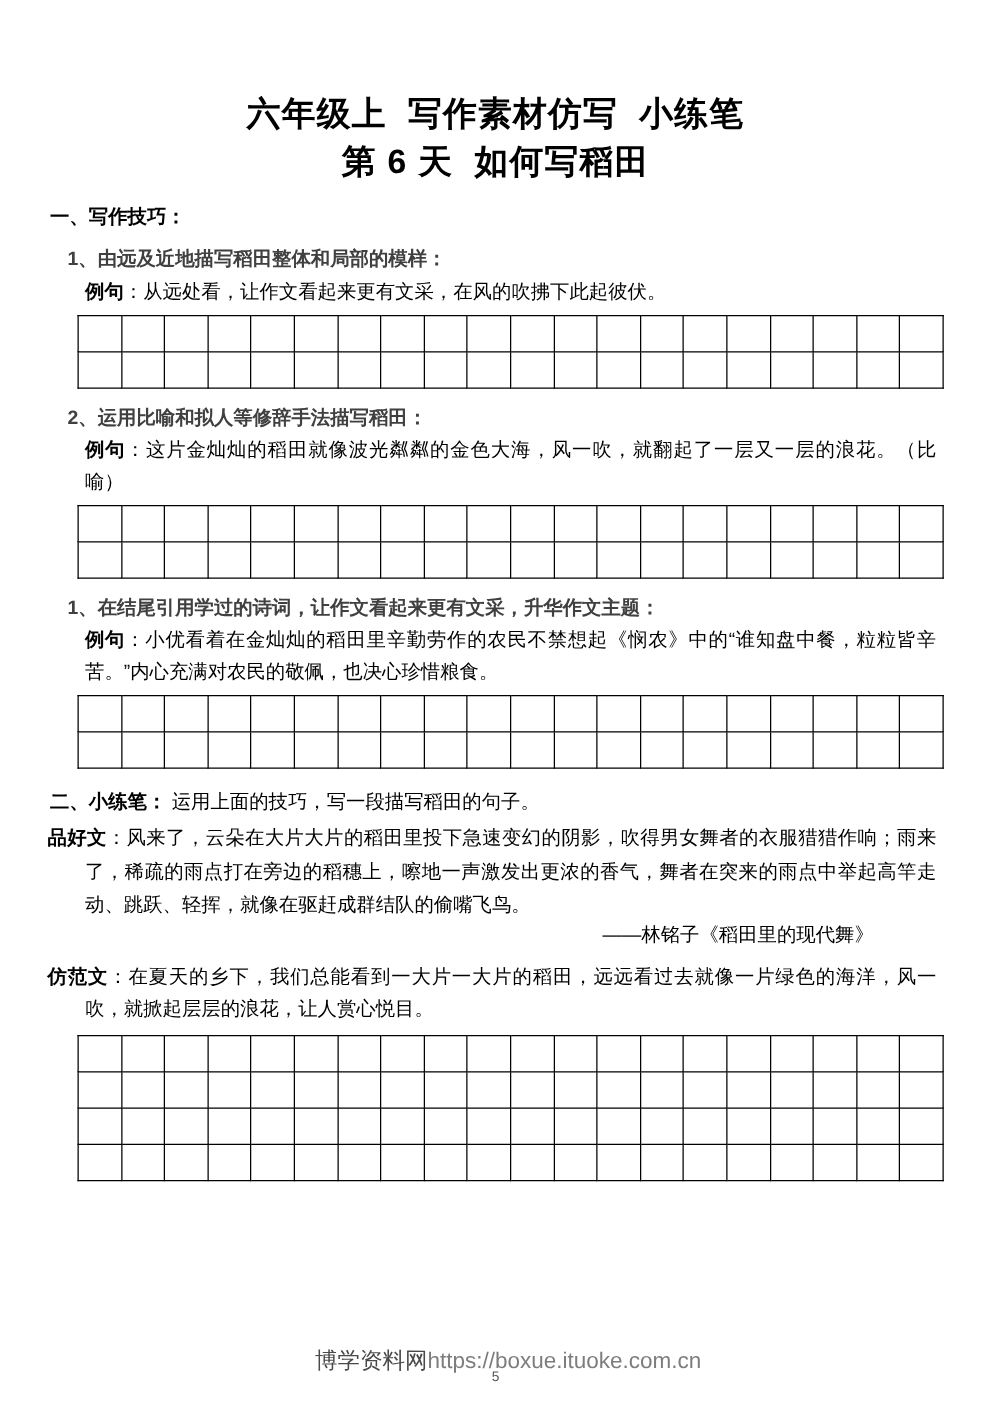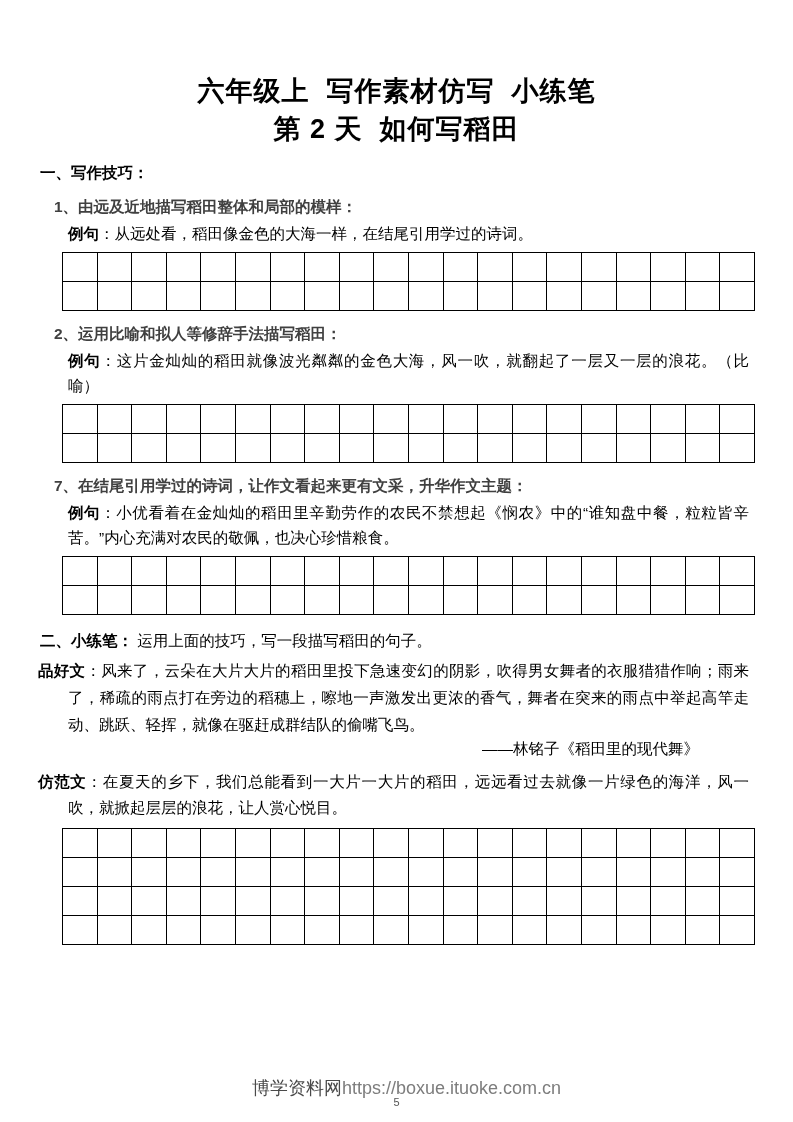--- a/index.html
+++ b/index.html
@@ -123,28 +123,28 @@
     color: #555;
   }
 </style>
 </head>
 <body>
 
 <div class="page">
 
   <div class="title-block">
     <div class="title-line">六年级上  写作素材仿写  小练笔</div>
-    <div class="title-line">第 2 天  如何写稻田</div>
+    <div class="title-line">第 6 天  如何写稻田</div>
   </div>
 
   <div class="section-head">一、写作技巧：</div>
 
   <div class="tip-head">1、由远及近地描写稻田整体和局部的模样：</div>
   <div class="example">
-    <span class="lbl">例句</span><span>：从远处看，稻田像金色的大海一样，在结尾引用学过的诗词。</span>
+    <span class="lbl">例句</span><span>：从远处看，让作文看起来更有文采，在风的吹拂下此起彼伏。</span>
   </div>
   <table class="grid">
     <tbody>
         <tr>
       <td></td>
           <td></td>
           <td></td>
           <td></td>
           <td></td>
           <td></td>
@@ -234,21 +234,21 @@
           <td></td>
           <td></td>
           <td></td>
           <td></td>
           <td></td>
           <td></td>
     </tr>
   </tbody>
     </table>
 
-  <div class="tip-head">7、在结尾引用学过的诗词，让作文看起来更有文采，升华作文主题：</div>
+  <div class="tip-head">1、在结尾引用学过的诗词，让作文看起来更有文采，升华作文主题：</div>
   <div class="example">
     <span class="lbl">例句</span><span>：小优看着在金灿灿的稻田里辛勤劳作的农民不禁想起《悯农》中的“谁知盘中餐，粒粒皆辛苦。”内心充满对农民的敬佩，也决心珍惜粮食。</span>
   </div>
   <table class="grid">
     <tbody>
         <tr>
       <td></td>
           <td></td>
           <td></td>
           <td></td>

